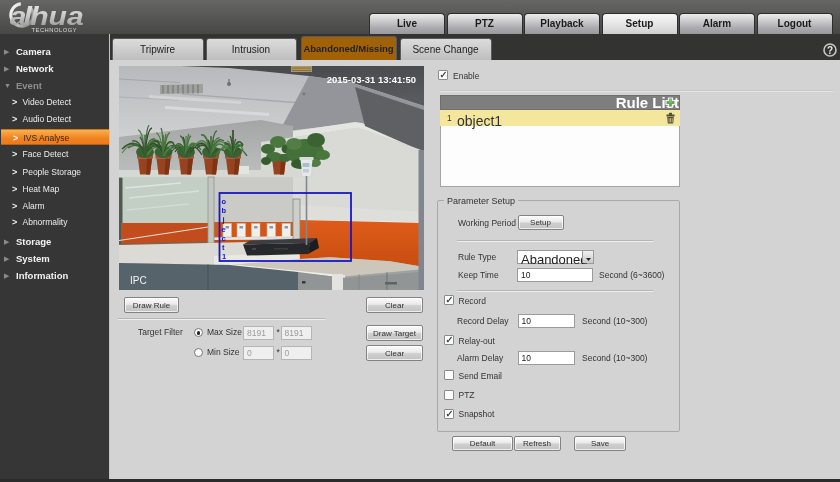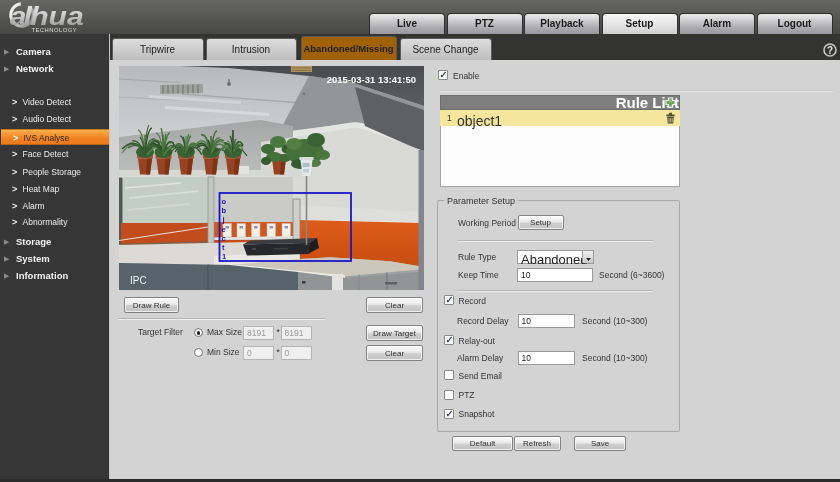--- a/index.html
+++ b/index.html
@@ -87,20 +87,24 @@
   <text x="8" y="12" text-anchor="middle" font-size="10" font-weight="bold" fill="#E8E8E8">?</text>
 </svg>
 <div id="sidebar">
   <div class="mi" style="top:8.5px">
       <span class="ar">▶</span>
       <span class="t1">Camera</span>
     </div>
   <div class="mi" style="top:25.5px">
       <span class="ar">▶</span>
       <span class="t1">Network</span>
+    </div>
+  <div class="mi" style="top:42.5px">
+      <span class="ar">▼</span>
+      <span class="t1" style="color:#8E8E8E">Event</span>
     </div>
   <div class="mi" style="top:60.2px">
       <span class="gt">&gt;</span>
       <span class="t2">Video Detect</span>
     </div>
   <div class="mi" style="top:77.3px">
       <span class="gt">&gt;</span>
       <span class="t2">Audio Detect</span>
     </div>
   <div class="mi" style="top:112.1px">

